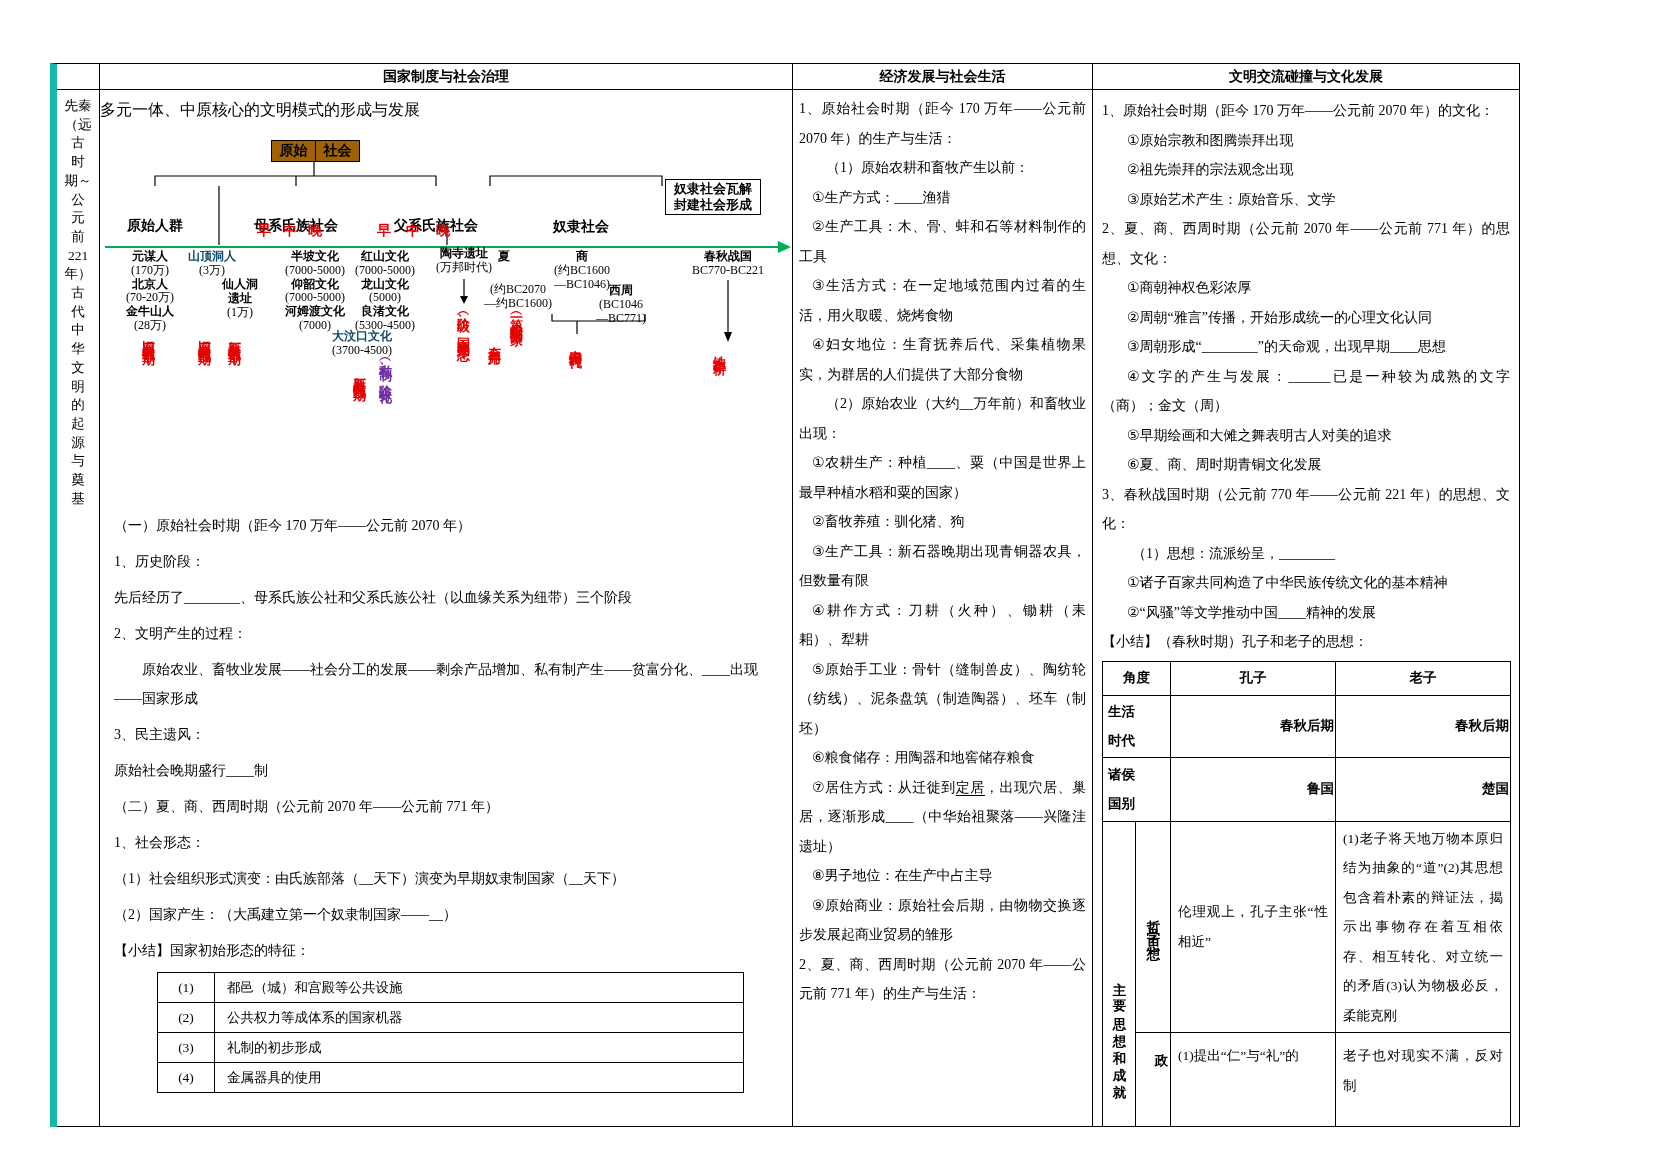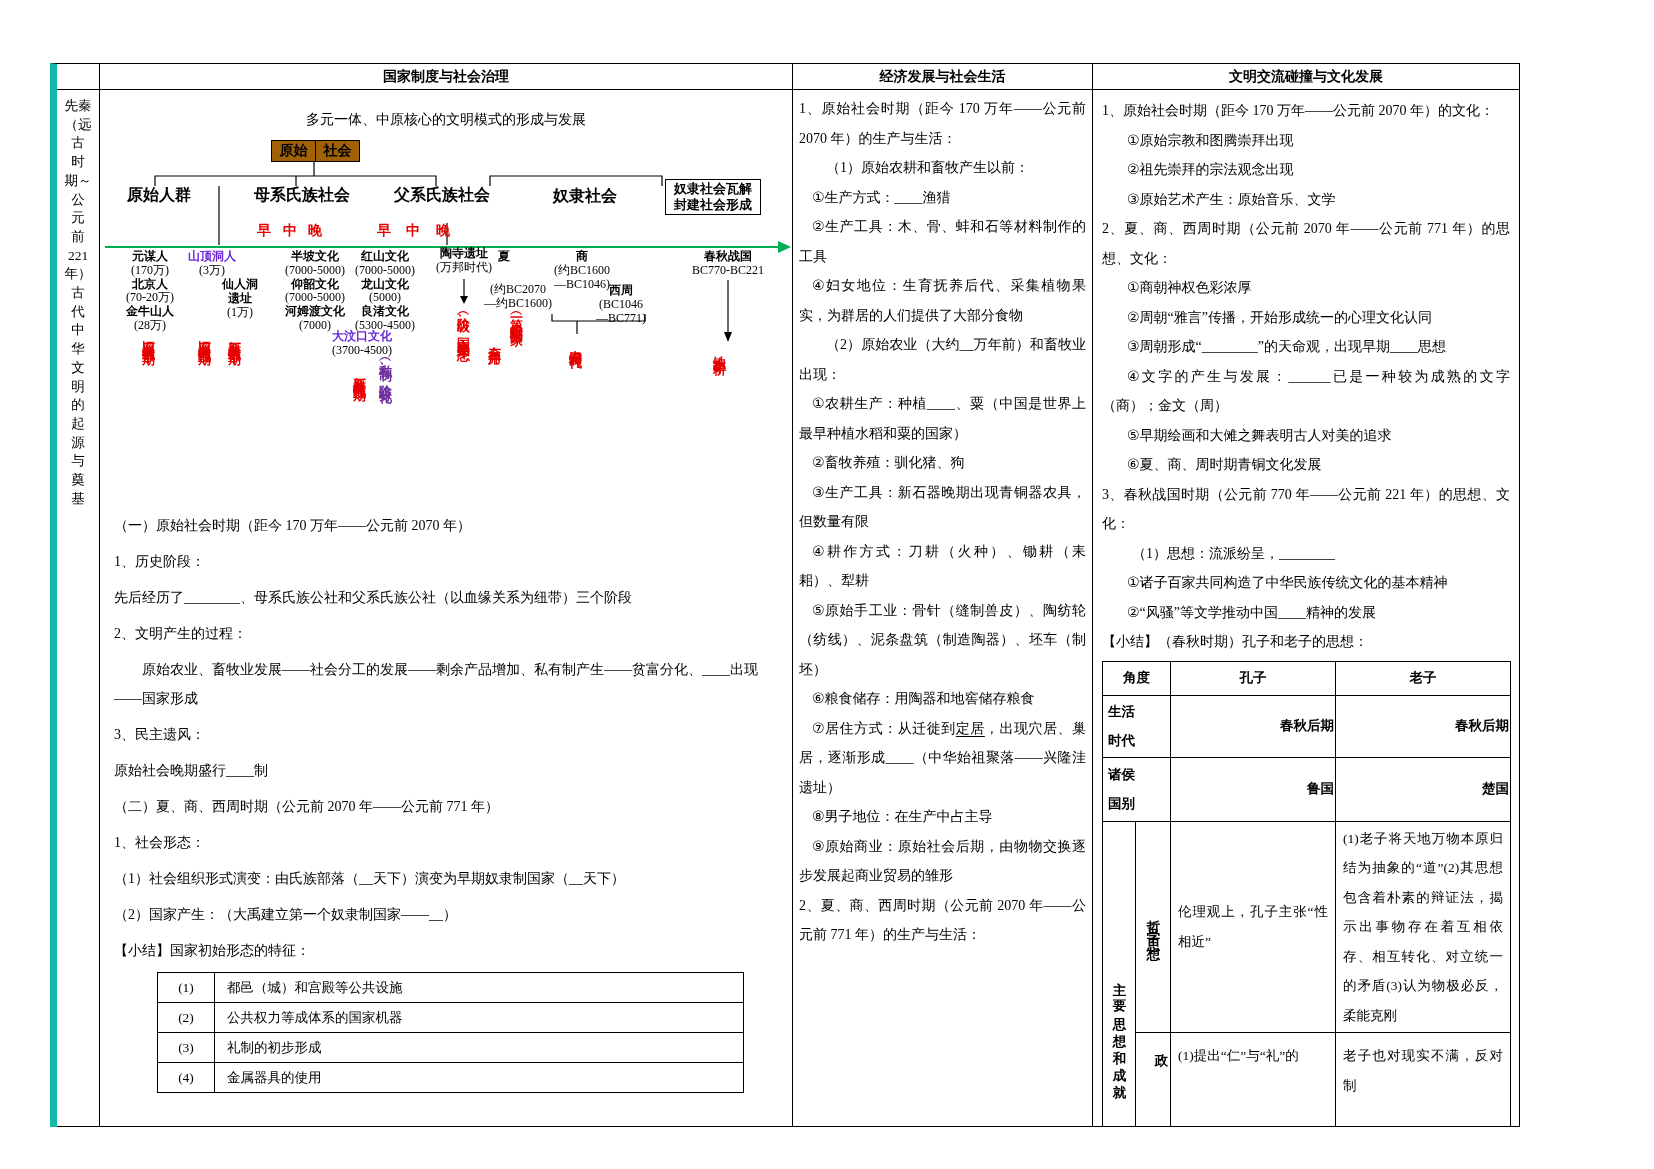--- a/index.html
+++ b/index.html
@@ -7,33 +7,33 @@
         font-family:"Liberation Serif","DejaVu Serif","DejaVu Sans",serif;color:#000;}
   .doc{position:absolute;left:50px;top:63px;width:1463px;height:1063px;
        display:grid;grid-template-columns:43px 693px 300px 427px;grid-template-rows:26px 1037px;
        border-top:1px solid #000;border-left:7px solid #14b8a6;}
   .cell{border-right:1px solid #000;border-bottom:1px solid #000;box-sizing:border-box;overflow:hidden;}
   .hc{display:flex;align-items:center;justify-content:center;font-weight:bold;font-size:14px;}
   .sidecell{font-size:13.5px;line-height:18.7px;text-align:center;padding-top:7px;white-space:pre-line;}
 
   
   .diagram{position:relative;height:412px;}
-  .dg-title{position:absolute;left:0;top:21px;width:100%;text-align:center;font-size:14px;}
+  .dg-title{position:absolute;left:0;top:10px;width:100%;font-size:16px;}
   .dg-svg{position:absolute;left:0;top:0;pointer-events:none;}
   .rootbox{position:absolute;display:flex;border:1.5px solid #000;font-weight:bold;font-size:14px;background:#a16207;}
   .rootbox span{display:block;width:43px;line-height:20px;text-align:center;}
   .rootbox .rb2{border-left:1.5px solid #000;}
-  .stage{position:absolute;font-weight:bold;font-size:16px;white-space:nowrap;}
+  .stage{position:absolute;font-weight:bold;font-size:14px;white-space:nowrap;margin-top:32px;}
   .transbox{position:absolute;border:1.5px solid #000;font-weight:bold;font-size:13px;
             line-height:16px;text-align:center;padding:1px 3px;white-space:pre-line;}
   .phase{position:absolute;color:#e60000;font-weight:bold;font-size:14px;}
   .tlg{position:absolute;text-align:center;font-size:12px;line-height:13.8px;white-space:nowrap;}
   .tn{font-weight:bold;}
   .tdt{font-weight:normal;}
-  .blue{color:#6d28d9;}
+  .blue{color:#0c4a6e;}
   .vlab{position:absolute;writing-mode:vertical-rl;font-size:13px;font-weight:bold;
         letter-spacing:2px;line-height:17px;color:#e60000;}
   .vpurple{color:#7030a0;}
 
   
   .c1text{padding:2px 10px 0 7px;font-size:14px;}
   .c1text p{margin:7px;line-height:29px;}
   .m7{margin-left:7px;}
   .m28{margin-left:28px;}
   .hang{text-indent:28px;}
@@ -266,20 +266,21 @@
           </tbody>
         </table>
       </div>
     </div>
 
     <div class="cell c2cell">
       <p>1、原始社会时期（距今 170 万年——公元前 2070 年）的生产与生活：</p>
       <p class="ind2">（1）原始农耕和畜牧产生以前：</p>
       <p class="ind1">①生产方式：____渔猎</p>
       <p class="ind1">②生产工具：木、骨、蚌和石等材料制作的工具</p>
+      <p class="ind1">③生活方式：在一定地域范围内过着的生活，用火取暖、烧烤食物</p>
       <p class="ind1">④妇女地位：生育抚养后代、采集植物果实，为群居的人们提供了大部分食物</p>
       <p class="ind2">（2）原始农业（大约__万年前）和畜牧业出现：</p>
       <p class="ind1">①农耕生产：种植____、粟（中国是世界上最早种植水稻和粟的国家）</p>
       <p class="ind1">②畜牧养殖：驯化猪、狗</p>
       <p class="ind1">③生产工具：新石器晚期出现青铜器农具，但数量有限</p>
       <p class="ind1">④耕作方式：刀耕（火种）、锄耕（耒耜）、犁耕</p>
       <p class="ind1">⑤原始手工业：骨针（缝制兽皮）、陶纺轮（纺线）、泥条盘筑（制造陶器）、坯车（制坯）</p>
       <p class="ind1">⑥粮食储存：用陶器和地窖储存粮食</p>
       <p class="ind1"><span>⑦居住方式：从迁徙到</span><span class="u">定居</span><span>，出现穴居、巢居，逐渐形成____（中华始祖聚落——兴隆洼遗址）</span></p>
       <p class="ind1">⑧男子地位：在生产中占主导</p>

